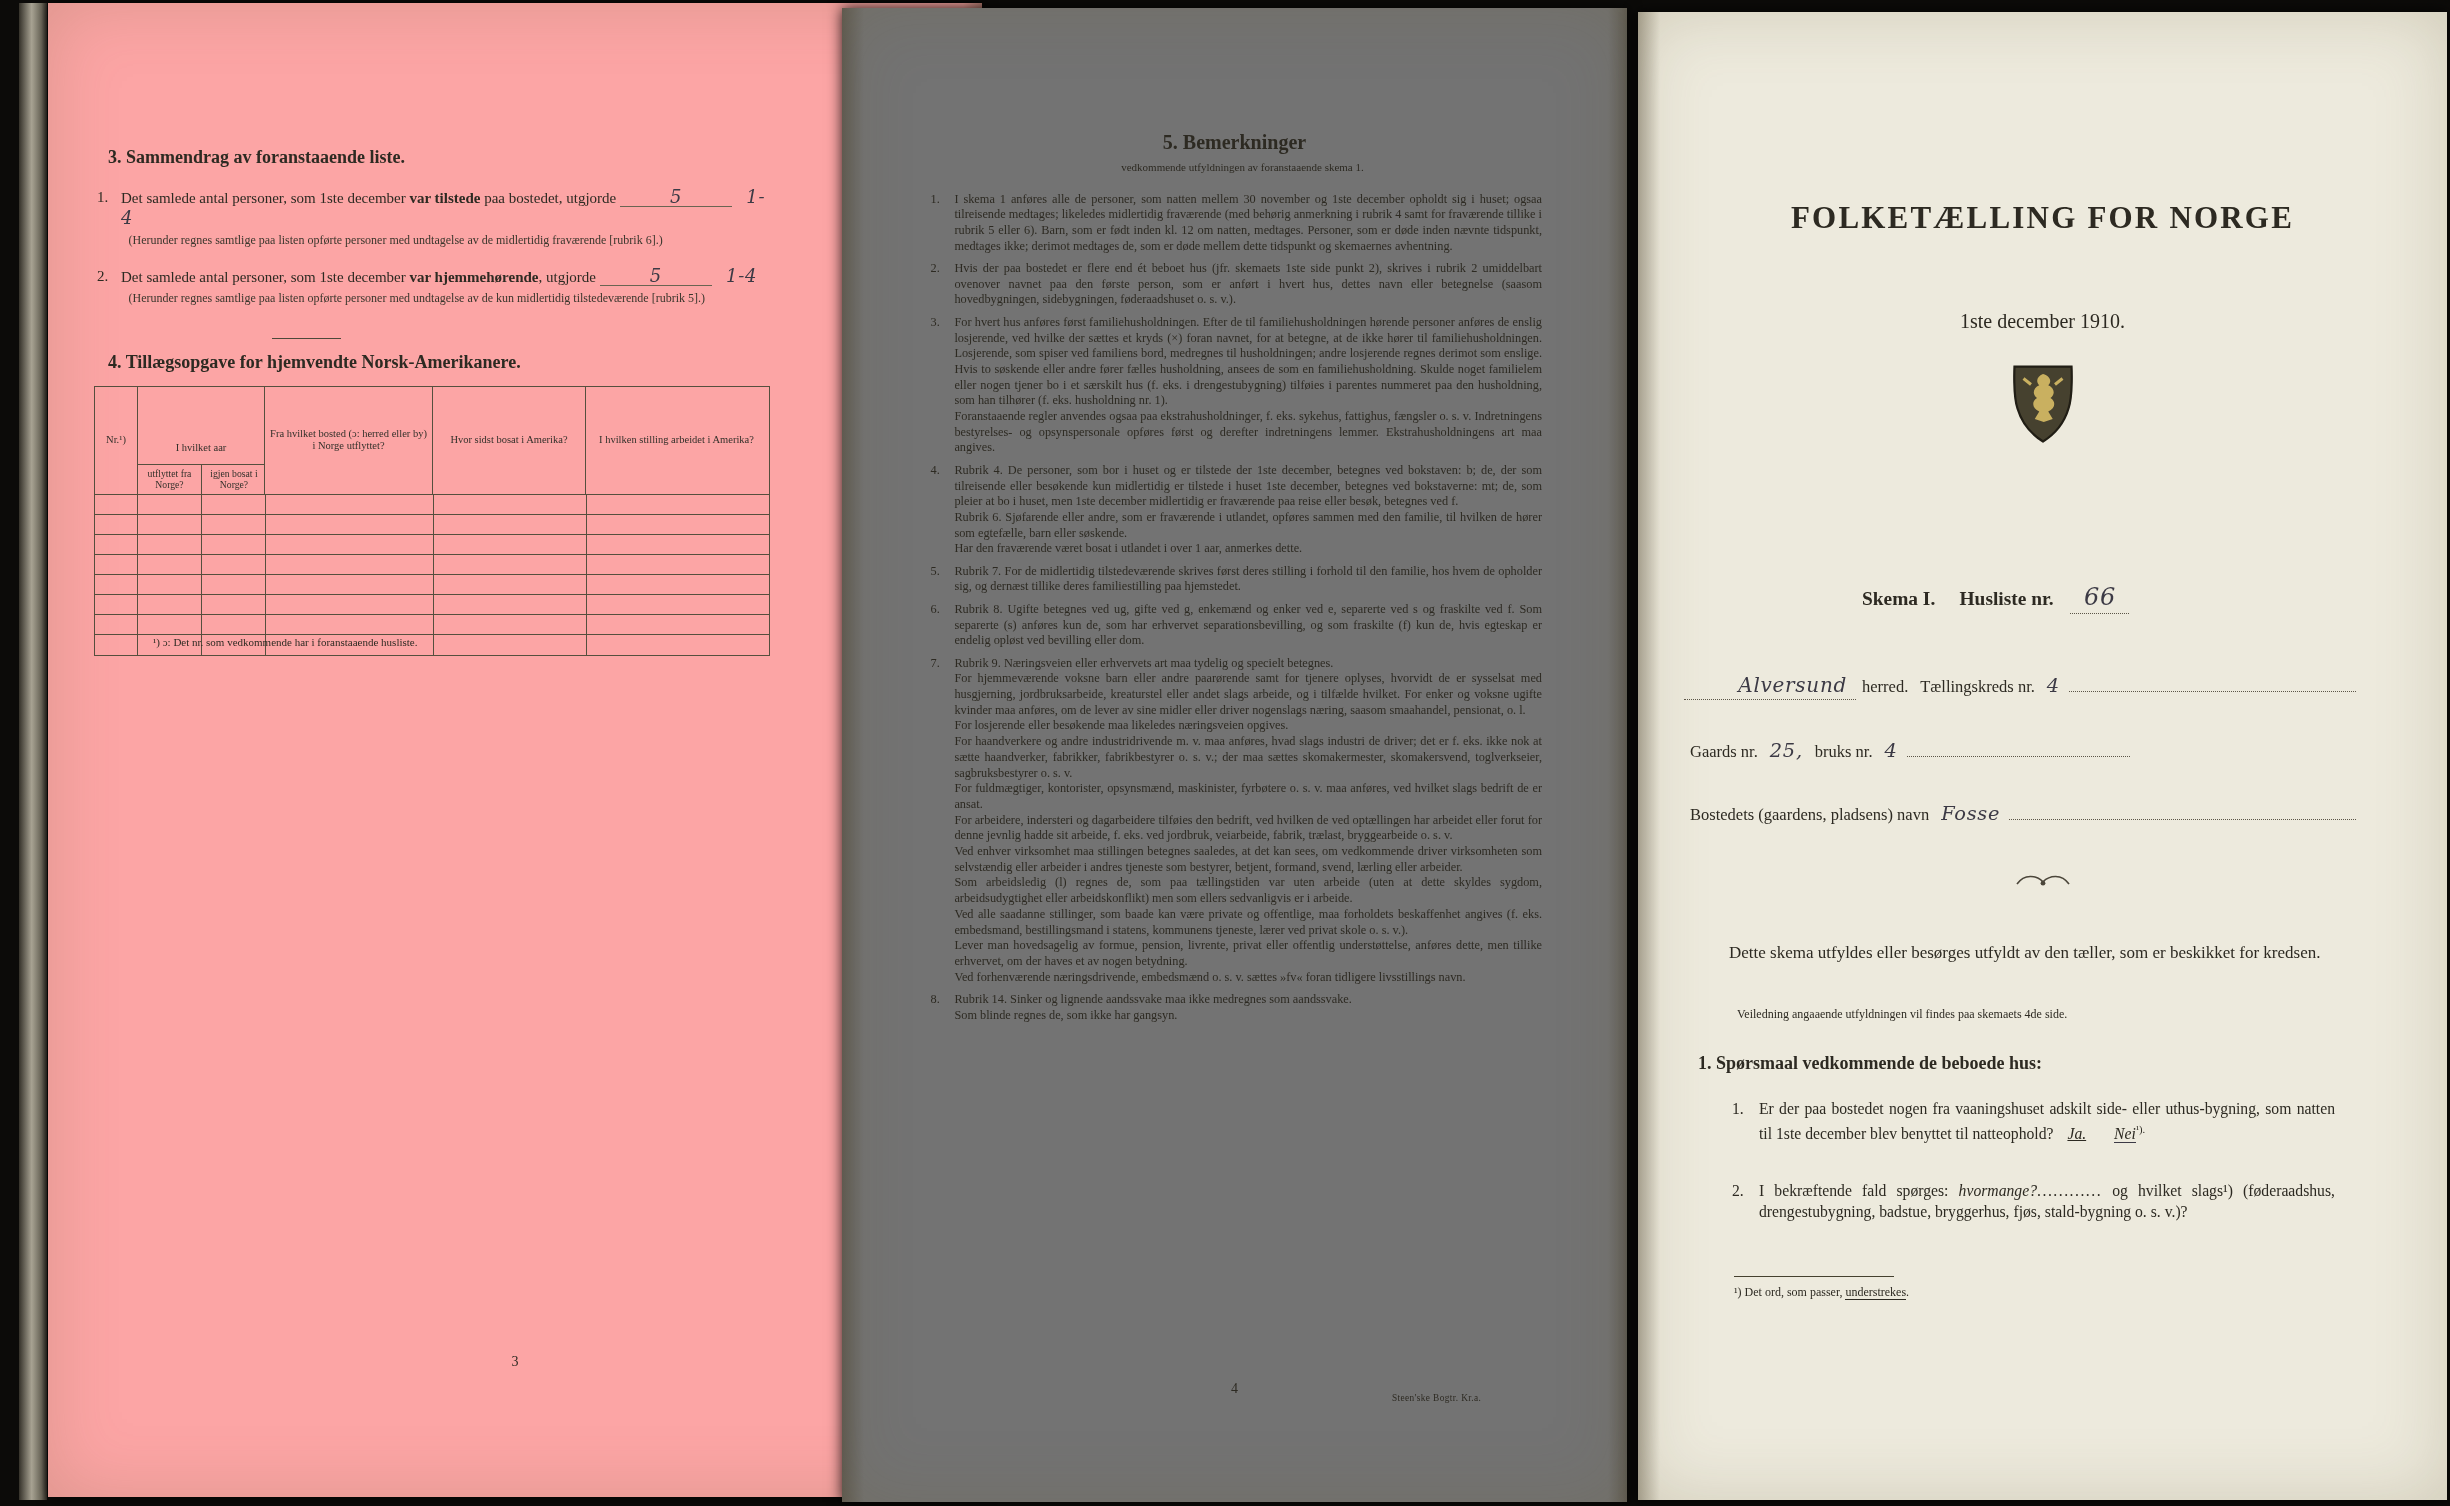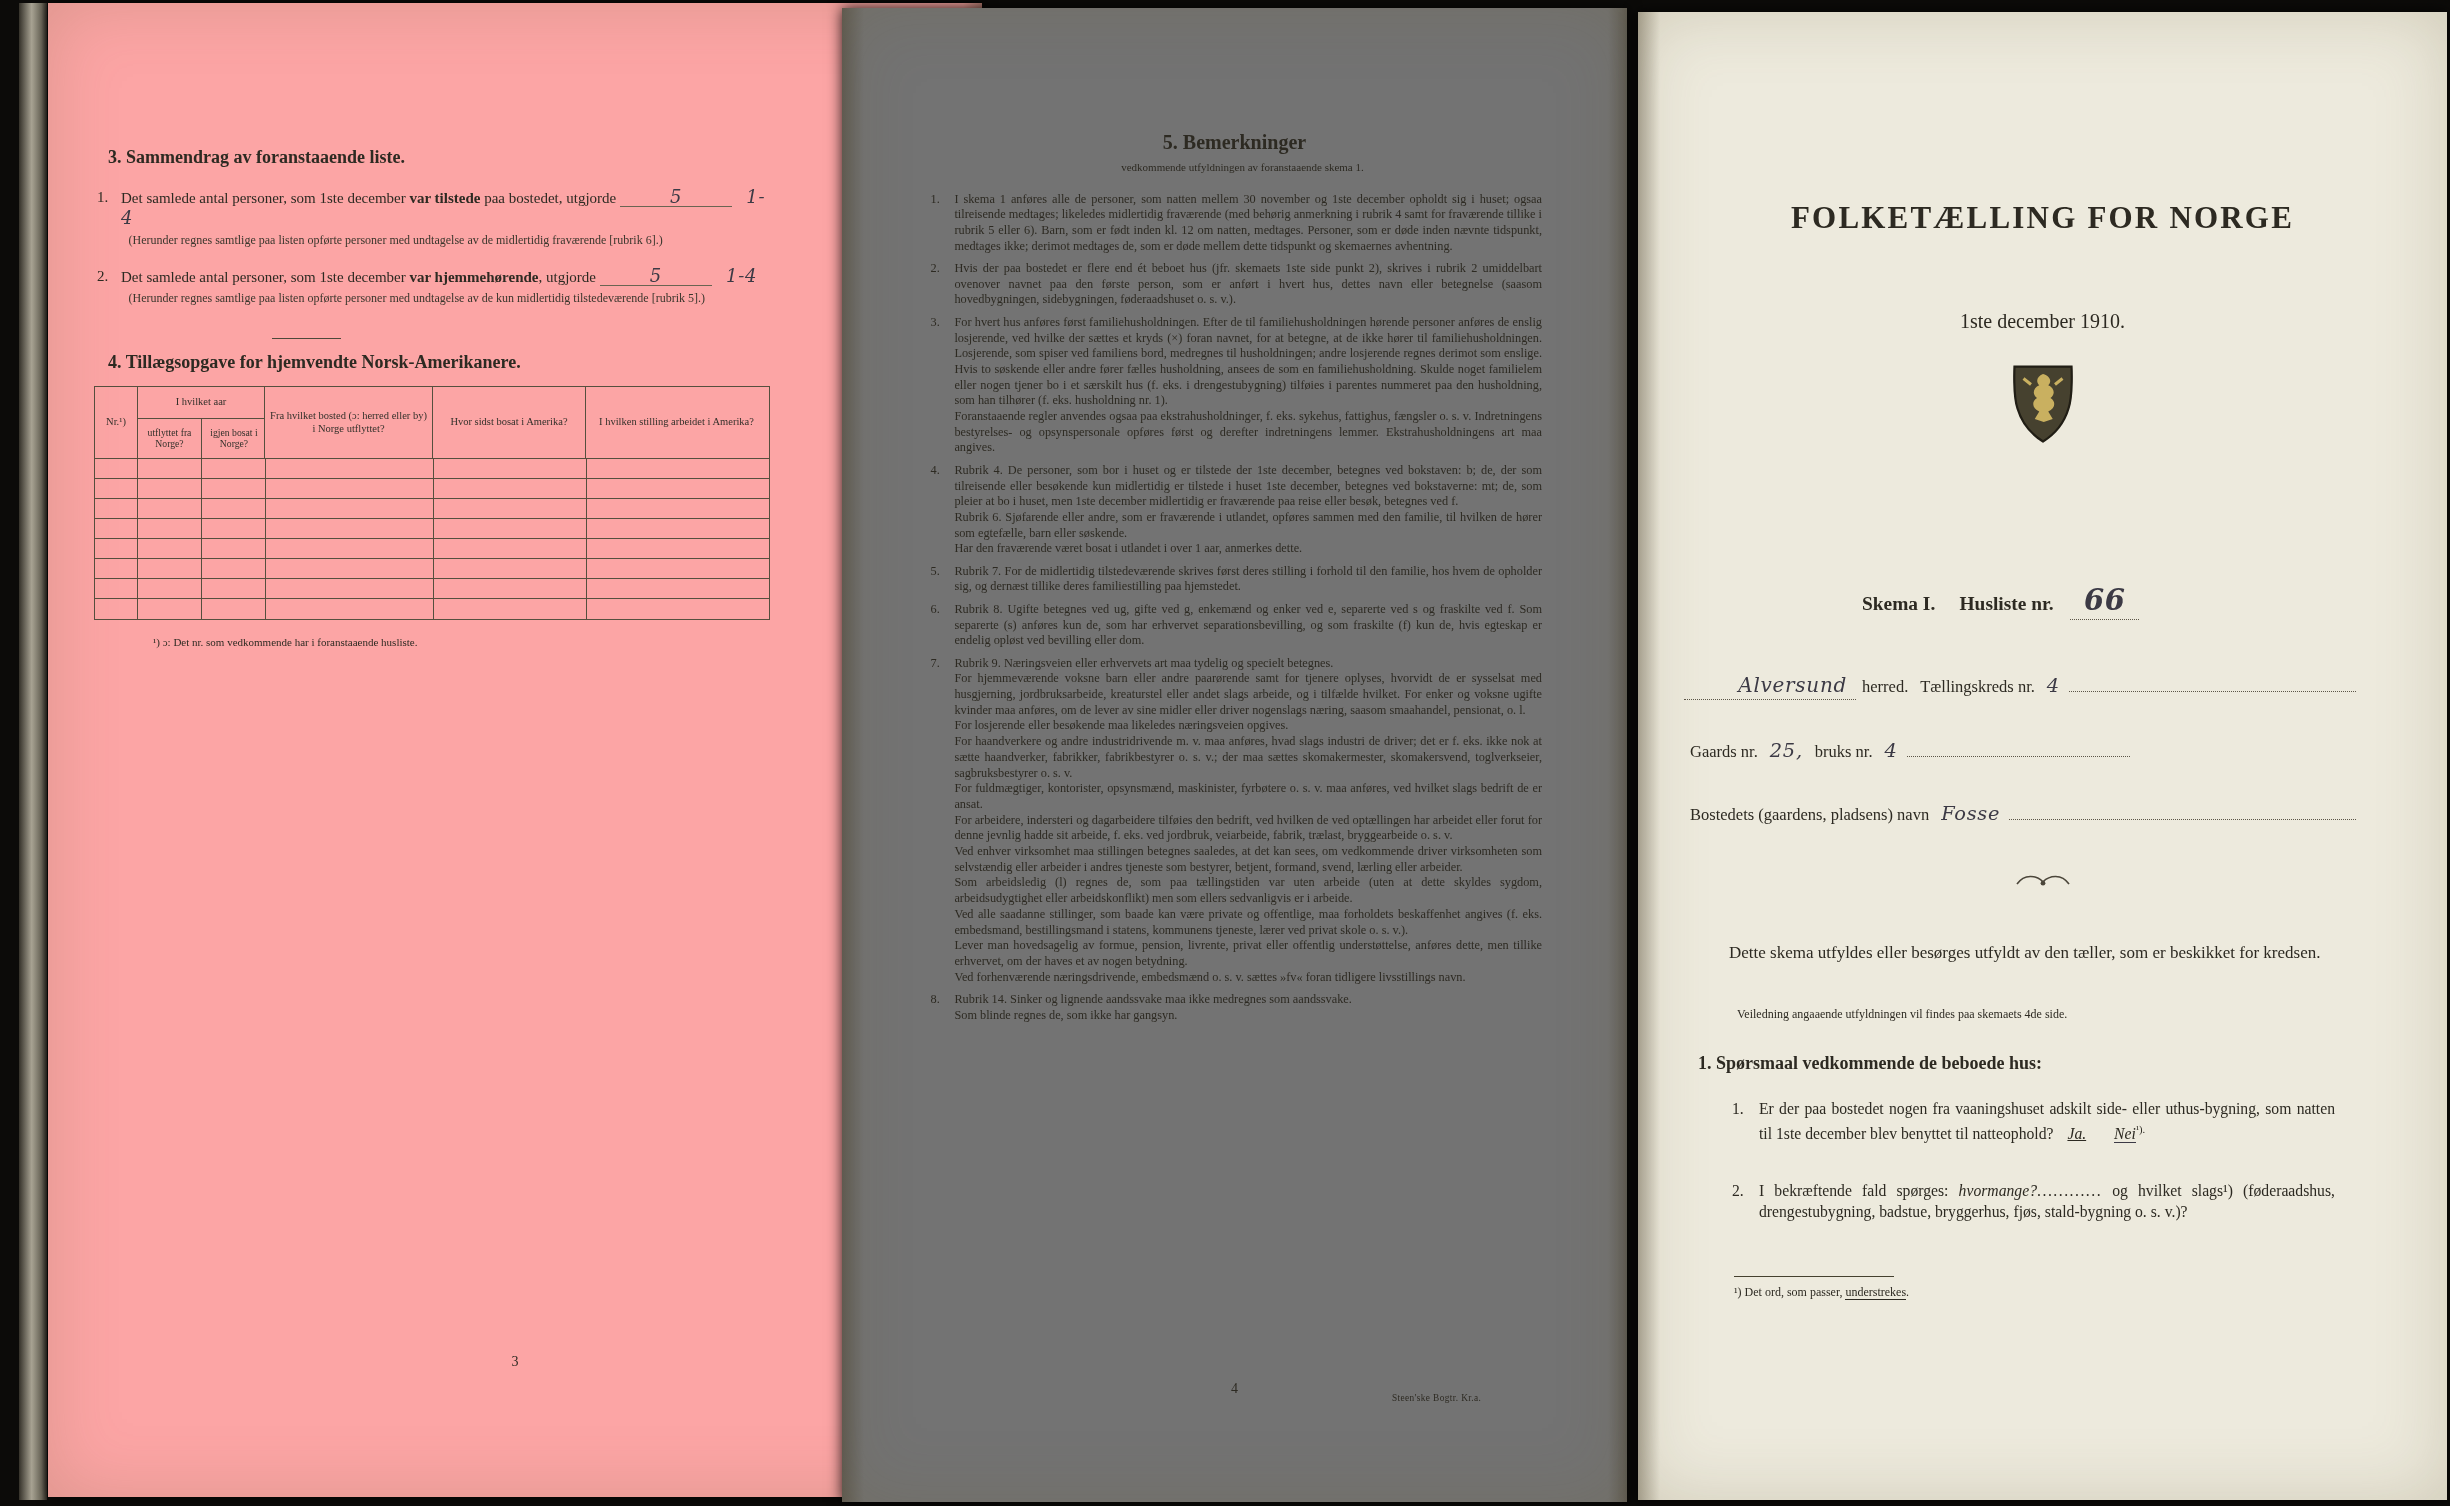--- a/index.html
+++ b/index.html
@@ -31,21 +31,21 @@
   .inote { font-size:12px; line-height:15.7px; margin-top:3.7px; margin-left:7.5px; color:#3a362c; }
   .sum-1 { top:184px; left:43px; }
   .sum-2 { top:263px; left:43px; }
   .mini-rule { position:absolute; top:335px; left:224px; width:69px; border-top:1.2px solid #4d483a; }
 
   .na-table { position:absolute; left:46px; top:383px; width:676px; border:1.2px solid #554f3e; font-size:10.5px; line-height:1.2; color:#33302a; }
   .t-head { display:grid; grid-template-columns:43px 127px 168px 153px 181px; border-bottom:0.7px solid #554f3e; min-height:72px; }
   .hc { border-right:0.7px solid #554f3e; padding:3.7px 3px; display:flex; align-items:center; justify-content:center; text-align:center; }
   .hc:last-child { border-right:none; }
   .c-year { flex-direction:column; padding:0; }
-  .y-cap { width:100%; padding:9px 0; border-bottom:0.7px solid #554f3e; text-align:center; }
+  .y-cap { width:100%; padding:9px 0; border-bottom:0.7px solid #554f3e; text-align:center;margin-top:46px; }
   .y-subs { display:grid; grid-template-columns:64px 64px; width:100%; flex:1; }
   .y-subs > div { padding:3px 2.2px; display:flex; align-items:center; justify-content:center; text-align:center; font-size:9.7px; }
   .y-subs > div:first-child { border-right:0.7px solid #554f3e; }
   .t-row { display:grid; grid-template-columns:43px 64px 64px 168px 153px 181px; height:20px; border-bottom:0.7px solid #554f3e; }
   .t-row:last-child { border-bottom:none; }
   .t-cell { border-right:0.7px solid #554f3e; }
   .t-cell:last-child { border-right:none; }
   .tfoot { position:absolute; top:633px; left:105px; font-size:11px; }
   .pagenum { position:absolute; left:0; right:0; text-align:center; font-size:14px; }
   .pn-left { top:1351px; }
@@ -59,21 +59,21 @@
   .remark .rnum { position:absolute; left:1.5px; top:0; }
   .rtext { white-space:pre-line; }
   .printer { position:absolute; top:1385px; left:550px; font-size:9.3px; letter-spacing:0.4px; }
 
   
   .rp-title { position:absolute; top:188px; left:0; right:0; text-align:center; font-size:31px; font-weight:bold; letter-spacing:2.2px; margin:0; }
   .date-line { position:absolute; top:298px; left:0; right:0; text-align:center; font-size:20px; }
   .coat { position:absolute; top:350px; left:50%; transform:translateX(-50%); }
   .skema-line { position:absolute; top:571px; left:224px; font-size:19.4px; font-weight:bold; }
   .skema-line .sp { margin-left:19.4px; }
-  .skema-line .hand { font-size:29px; font-weight:bold; margin-left:12px; border-bottom:1.5px dotted #5c5648; padding:0 13.5px 1.5px; }
+  .skema-line .hand { font-size:24px; font-weight:normal; margin-left:12px; border-bottom:1.5px dotted #5c5648; padding:0 13.5px 1.5px; }
   .fill-line { position:absolute; display:flex; align-items:baseline; font-size:16.5px; }
   .herred-line { top:661px; left:46px; right:88px; }
   .gaards-line { top:727px; left:46px; right:314px; }
   .bosted-line { top:790px; left:46px; right:88px; }
   .hand-fill { font-size:20px; border-bottom:1.5px dotted #5c5648; padding:0 9px 1.5px; min-width:172px; text-align:right; }
   .hand-val { font-size:19.4px; padding:0 6px; }
   .plbl { margin:0 6px; white-space:nowrap; }
   .dots { flex:1; border-bottom:1.5px dotted #5c5648; margin:0 3px; height:1.05em; min-width:30px; }
   .fleuron { position:absolute; top:860px; left:50%; transform:translateX(-50%); }
   .instr { position:absolute; top:929px; left:60px; width:649px; font-size:17px; line-height:23px; text-align:justify; text-indent:31px; }

